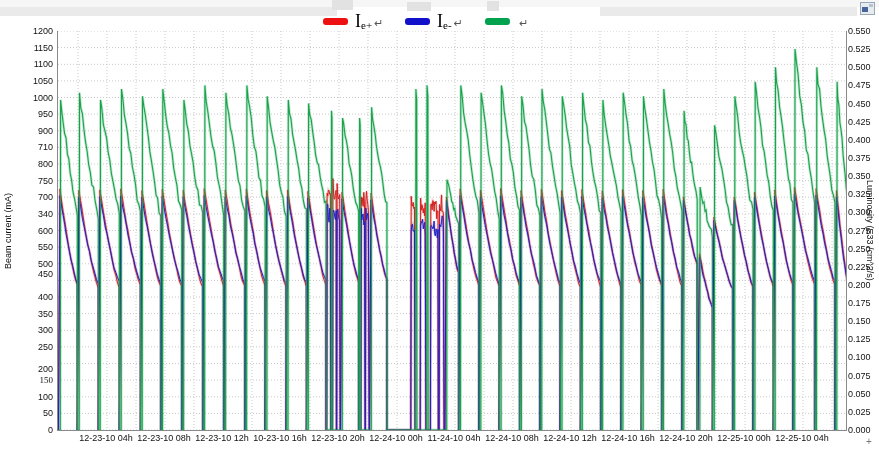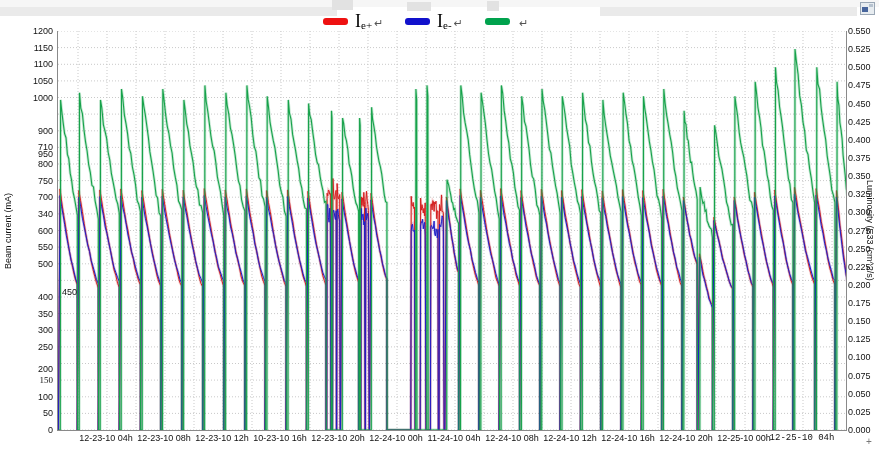--- a/index.html
+++ b/index.html
@@ -86,31 +86,31 @@
 
 <div class="ytick l" style="top: 425px;">0</div>
     <div class="ytick l" style="top: 408.375px;">50</div>
     <div class="ytick l" style="top: 391.75px;">100</div>
     <div class="ytick l" style="top: 375.125px; font-family: Liberation Serif, serif;">150</div>
     <div class="ytick l" style="top: 364px;">200</div>
     <div class="ytick l" style="top: 341.875px;">250</div>
     <div class="ytick l" style="top: 325.25px;">300</div>
     <div class="ytick l" style="top: 308.625px;">350</div>
     <div class="ytick l" style="top: 292px;">400</div>
-    <div class="ytick l" style="top: 287px; padding-left: 24px;">450</div>
+    <div class="ytick l" style="top: 269px;">450</div>
     <div class="ytick l" style="top: 258.75px;">500</div>
     <div class="ytick l" style="top: 242.125px;">550</div>
     <div class="ytick l" style="top: 225.5px;">600</div>
     <div class="ytick l" style="top: 208.875px;">340</div>
     <div class="ytick l" style="top: 192.25px;">700</div>
     <div class="ytick l" style="top: 175.625px;">750</div>
     <div class="ytick l" style="top: 159px;">800</div>
     <div class="ytick l" style="top: 142.375px;">710</div>
     <div class="ytick l" style="top: 125.75px;">900</div>
-    <div class="ytick l" style="top: 109.125px; margin-top: 40px;">950</div>
+    <div class="ytick l" style="top: 109.125px;">950</div>
     <div class="ytick l" style="top: 92.5px;">1000</div>
     <div class="ytick l" style="top: 75.875px;">1050</div>
     <div class="ytick l" style="top: 59.25px;">1100</div>
     <div class="ytick l" style="top: 42.625px;">1150</div>
     <div class="ytick l" style="top: 26px;">1200</div>
     <div class="ytick r" style="top: 425px;">0.000</div>
     <div class="ytick r" style="top: 406.864px;">0.025</div>
     <div class="ytick r" style="top: 388.727px;">0.050</div>
     <div class="ytick r" style="top: 370.591px;">0.075</div>
     <div class="ytick r" style="top: 352.455px;">0.100</div>
@@ -137,14 +137,14 @@
     <div class="xtick" style="left: 177.01px;">12-23-10 12h</div>
     <div class="xtick" style="left: 235.01px;">10-23-10 16h</div>
     <div class="xtick" style="left: 293.01px;">12-23-10 20h</div>
     <div class="xtick" style="left: 351.01px;">12-24-10 00h</div>
     <div class="xtick" style="left: 409.01px;">11-24-10 04h</div>
     <div class="xtick" style="left: 467.01px;">12-24-10 08h</div>
     <div class="xtick" style="left: 525.01px;">12-24-10 12h</div>
     <div class="xtick" style="left: 583.01px;">12-24-10 16h</div>
     <div class="xtick" style="left: 641.01px;">12-24-10 20h</div>
     <div class="xtick" style="left: 699.01px;">12-25-10 00h</div>
-    <div class="xtick" style="left: 757.01px; font-family: Liberation Mono, monospace;">12-25-10 04h</div>
+    <div class="xtick" style="left: 757.01px;">12-25-10 04h</div>
   </div>
 
 </body></html>

